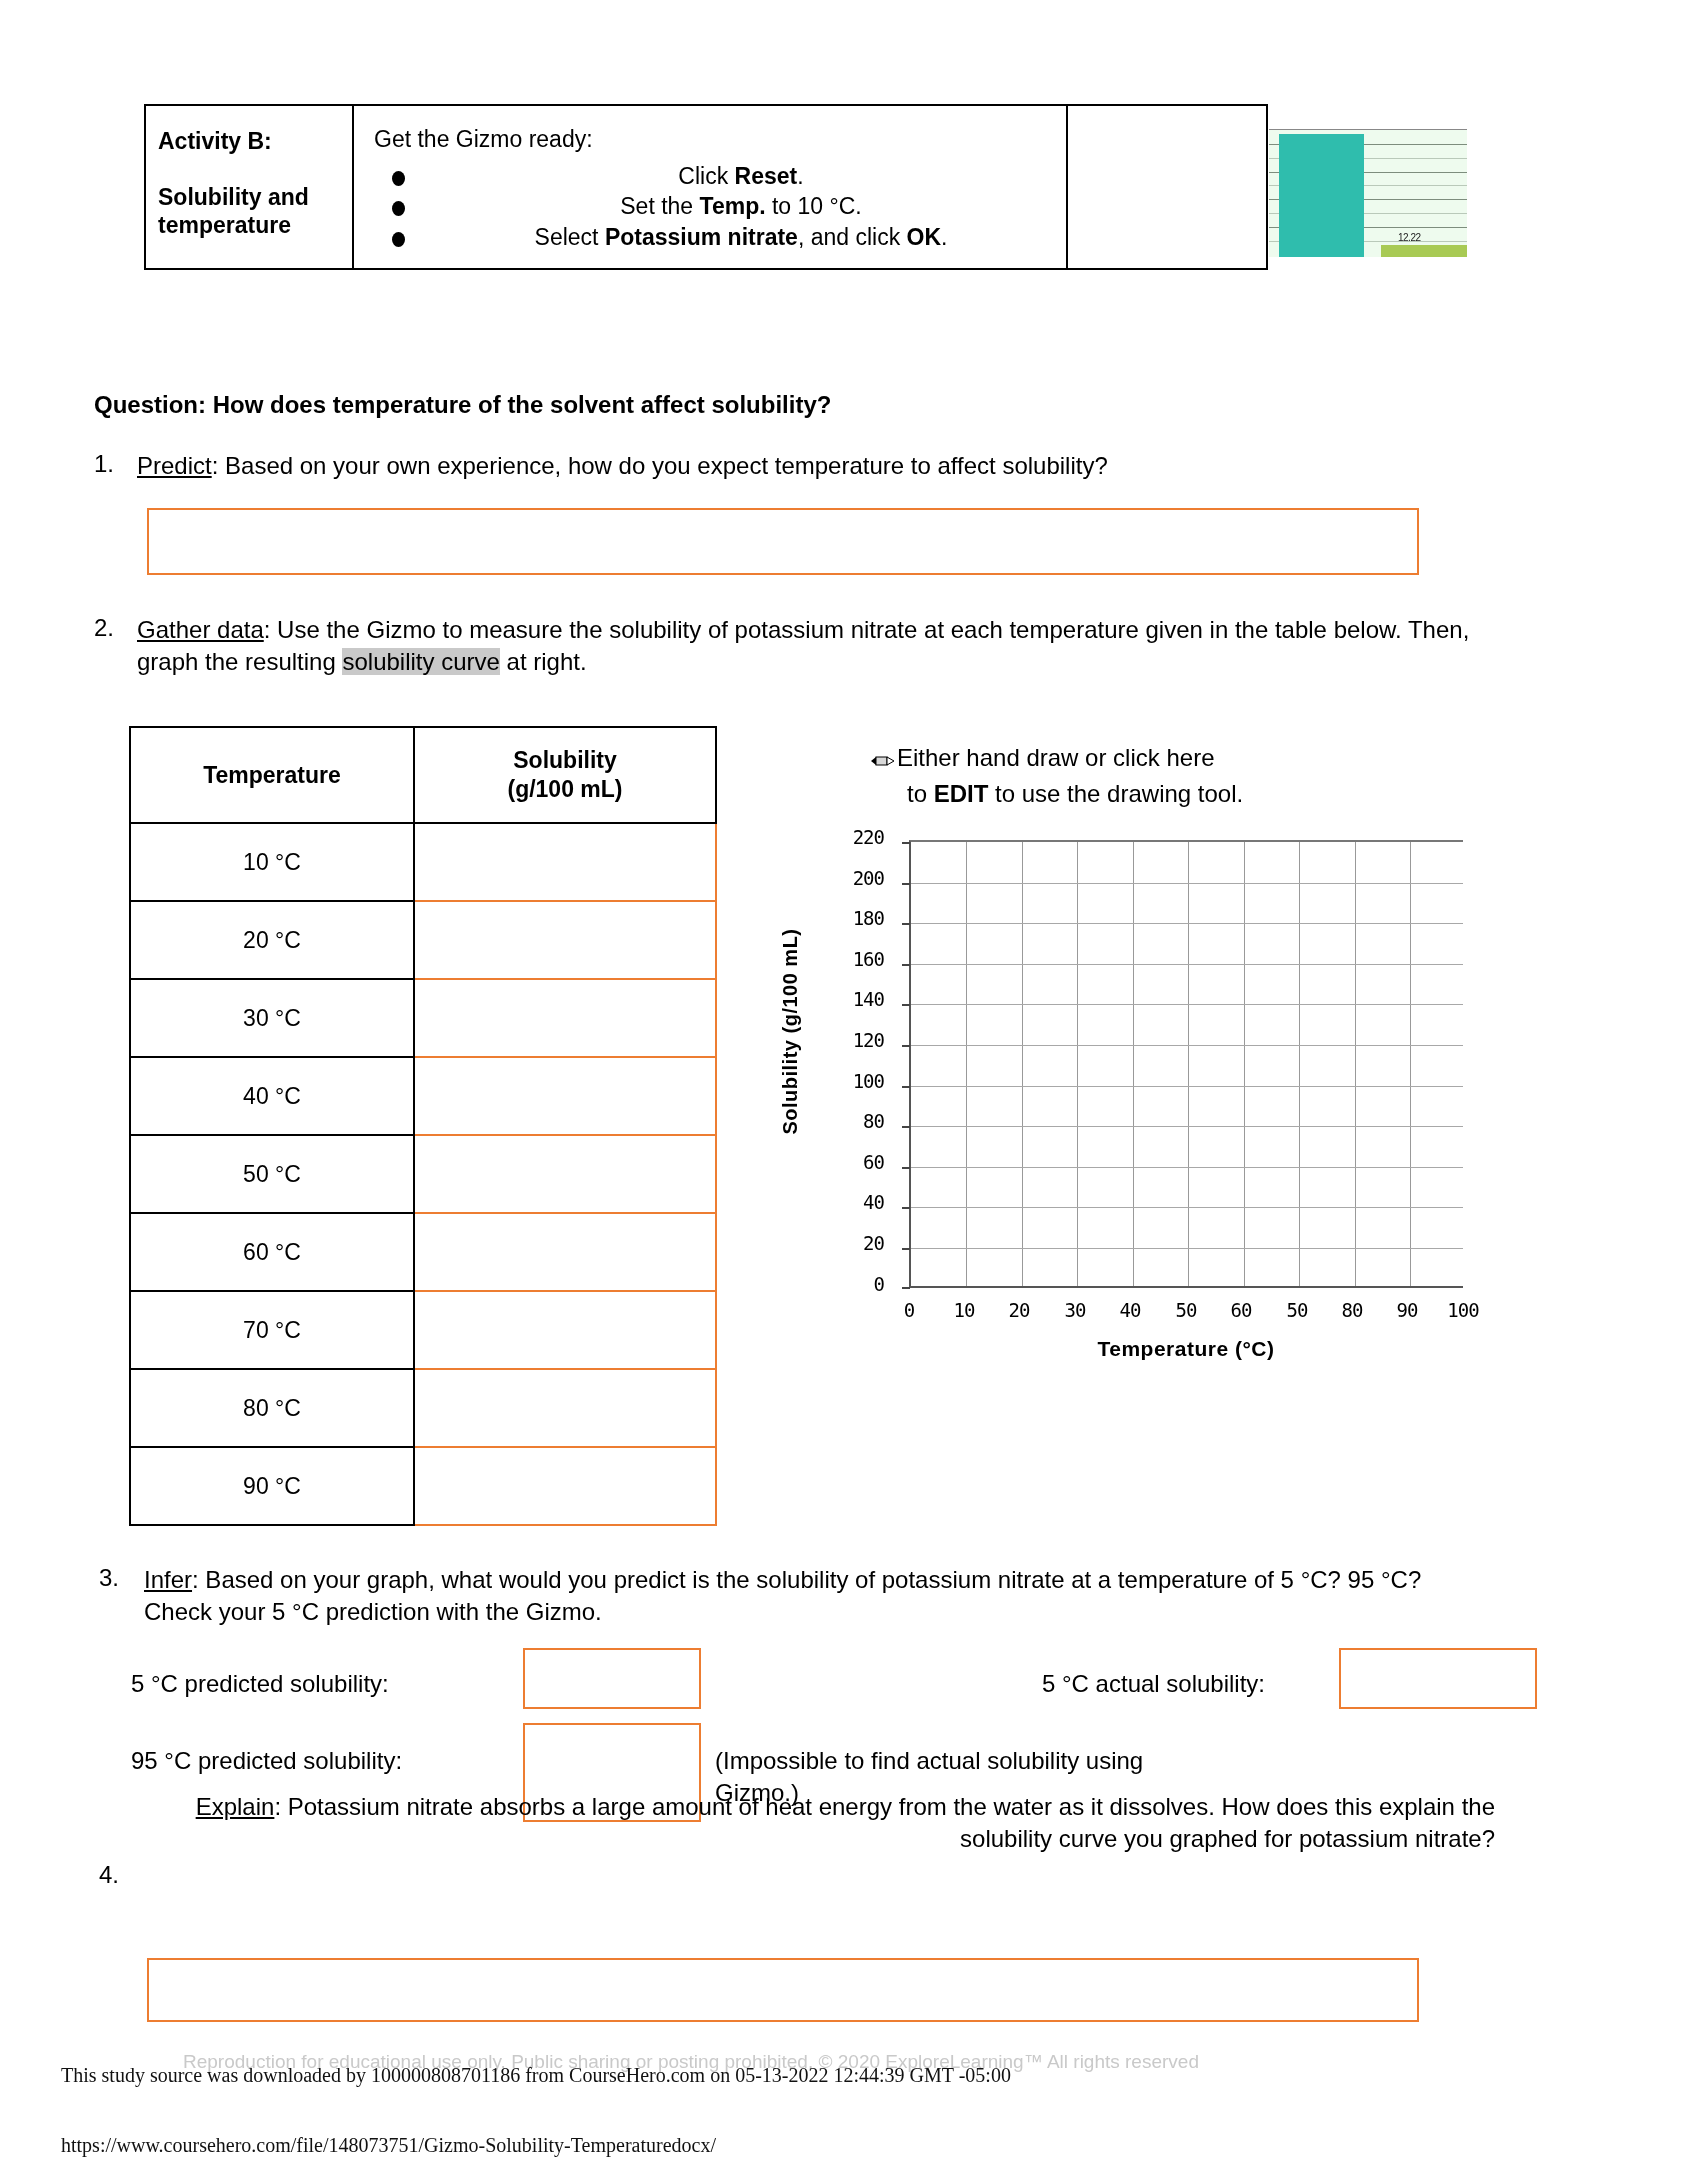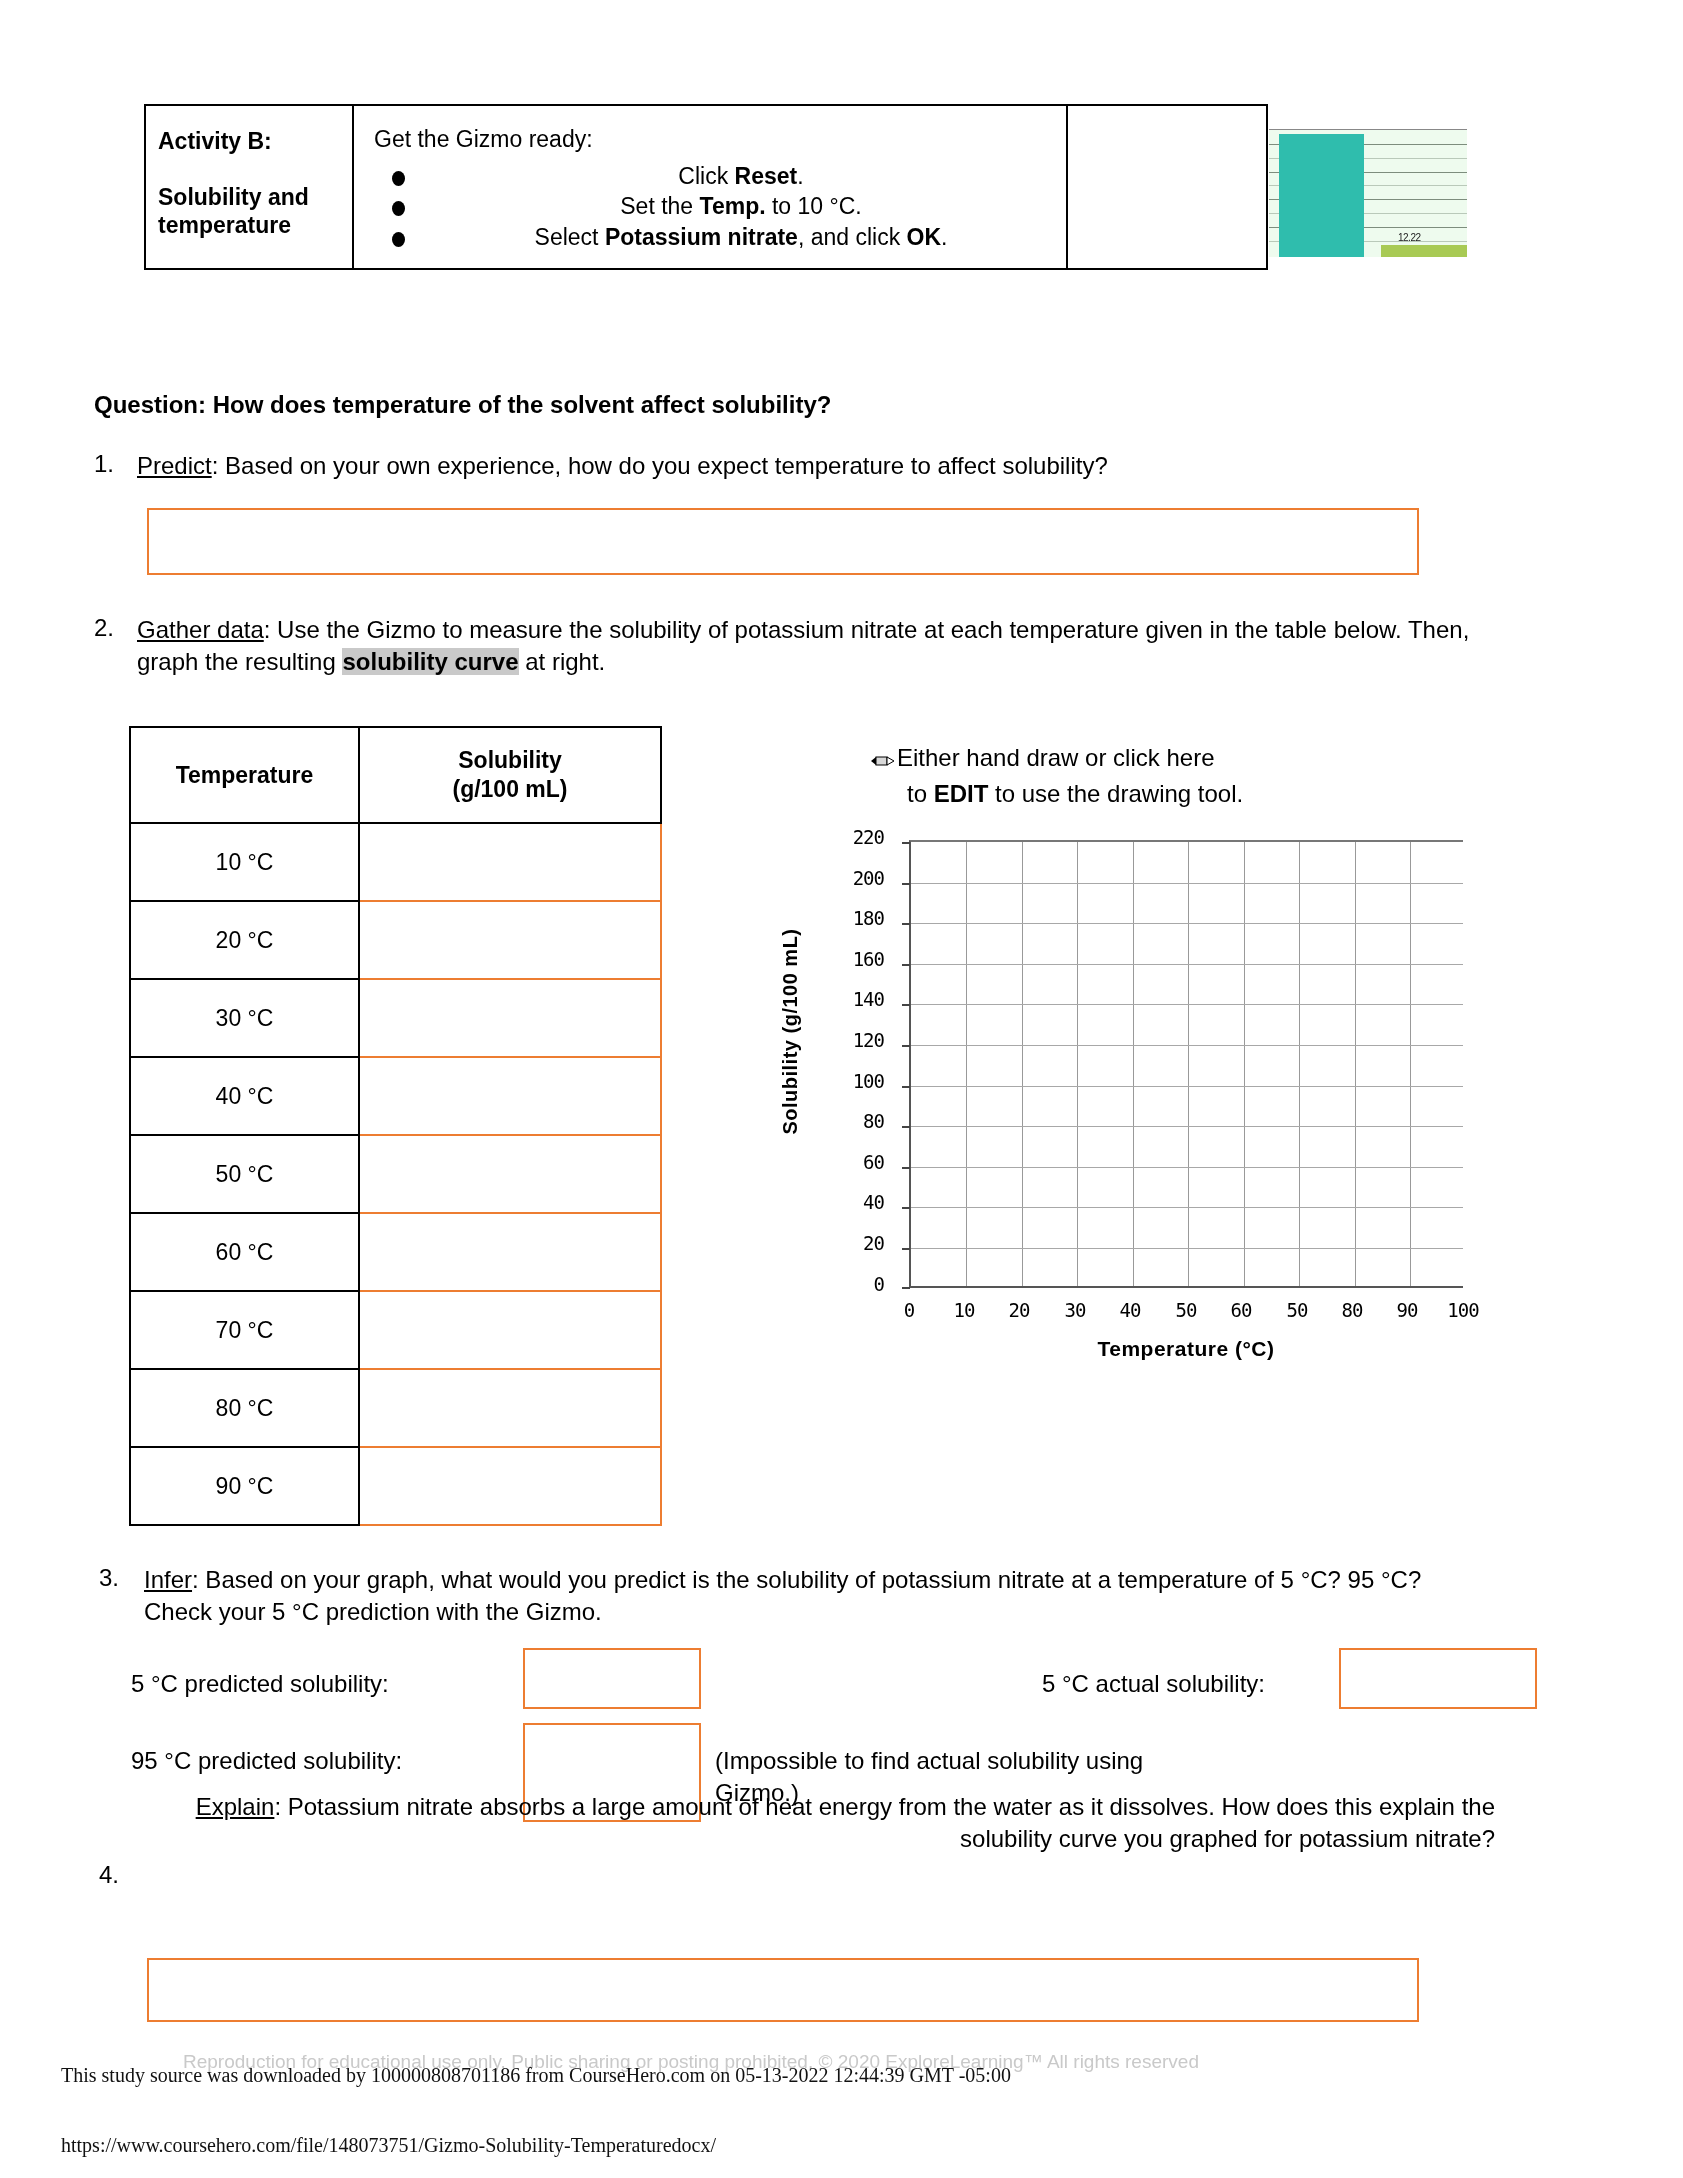--- a/index.html
+++ b/index.html
@@ -64,34 +64,34 @@
   }
 
   
   .qline{
     position:absolute; left:94px; top:391px;
     font-size:24px; font-weight:bold;
   }
   .item{ position:absolute; font-size:24px; line-height:1.35; }
   .num{ position:absolute; font-size:24px; }
   .u{ text-decoration:underline; }
-  .hl{ background:#c9c9c9; font-weight:bold; }
+  .hl{ background:#c9c9c9; font-weight:normal; }
 
   
   .obox{ position:absolute; border:2px solid #ED7D31; box-sizing:border-box; background:#fff;}
 
   
   .dtable{
     position:absolute; left:129px; top:726px;
     border-collapse:collapse;
   }
   .dtable td, .dtable th{
     box-sizing:border-box; text-align:center; vertical-align:middle;
   }
-  .dtable .tcol{ width:229px; border:2px solid #000; font-size:23px; }
+  .dtable .tcol{ width:284px; border:2px solid #000; font-size:23px; }
   .dtable .scol{ width:302px; border:2px solid #ED7D31; }
   .dtable thead .tcol, .dtable thead .scol{
     border:2px solid #000; height:96px; font-weight:bold; font-size:23px; line-height:1.25;
   }
   .dtable tbody tr td{ height:78px; }
 
   
   .chart-note{
     position:absolute; left:871px; top:741px;
     font-size:24px; line-height:1.4; width:515px;

